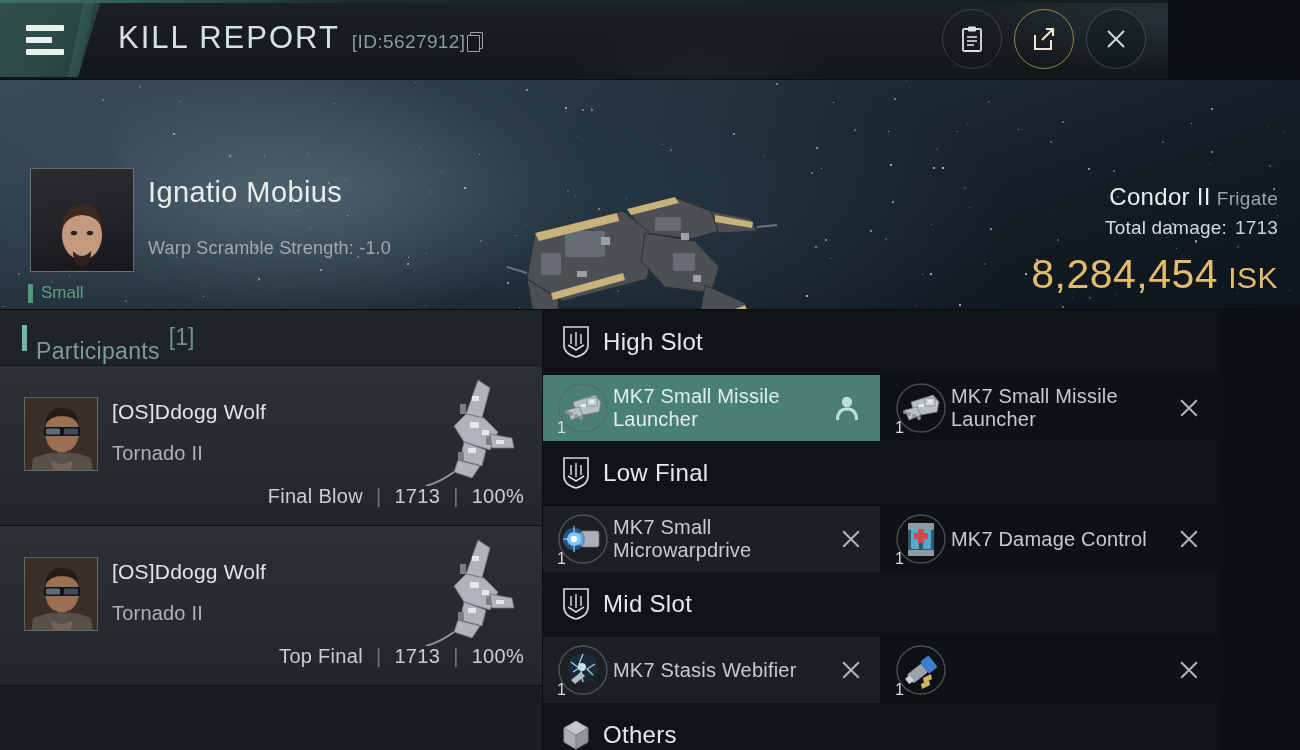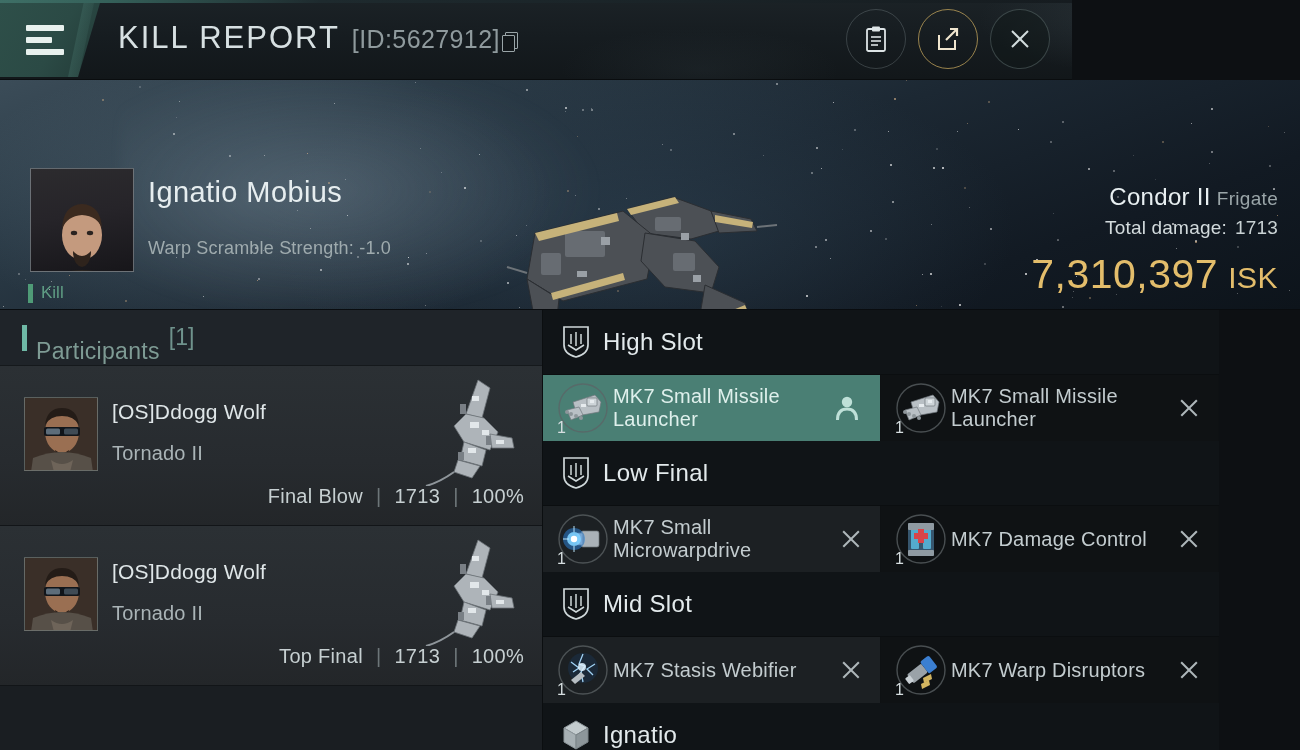--- a/index.html
+++ b/index.html
@@ -6,21 +6,21 @@
   html, body {
     width: 1300px; height: 750px;
     background: #0d1013;
     font-family: "Liberation Sans", sans-serif;
     overflow: hidden;
   }
   #app { position: relative; width: 1300px; height: 750px; overflow: hidden; }
 
   
   .header {
-    position: absolute; left: 0; top: 0; width: 1072px; height: 80px;
+    position: absolute; left: 0; top: 0; width: 1168px; height: 80px;
     background:
       radial-gradient(ellipse 260px 80px at 1160px 20px, rgba(120,140,150,0.16), rgba(0,0,0,0) 70%),
       radial-gradient(ellipse 200px 60px at 700px 70px, rgba(90,110,120,0.10), rgba(0,0,0,0) 70%),
       linear-gradient(180deg, #1b2226 0%, #161c20 48%, #12171a 100%);
     border-bottom: 1px solid #0a0d0f;
     overflow: hidden;
   }
   .header-topline {
     position: absolute; left: 0; top: 0; width: 100%; height: 3px;
     background: linear-gradient(90deg, #3e6f66 0%, #35615a 10%, #1e2a2e 30%, #161c20 100%);
@@ -39,21 +39,21 @@
   .hamburger { position: absolute; left: 26px; top: 22px; width: 38px; height: 30px; }
   .hamburger i { display:block; height: 6px; background:#e8f1ee; border-radius:1px; margin-bottom: 6px; }
   .hamburger i:nth-child(1) { width: 38px; }
   .hamburger i:nth-child(2) { width: 26px; }
   .hamburger i:nth-child(3) { width: 38px; }
 
   .title-block { position: absolute; left: 118px; top: 20px; display: flex; align-items: baseline; gap: 12px; }
   .title-main {
     font-size: 31px; letter-spacing: 2.0px; color: #d7e0e2; font-weight: 400;
   }
-  .title-id { font-size: 25px; color: #8f9a9d; letter-spacing: 0.4px; }
+  .title-id { font-size: 19px; color: #8f9a9d; letter-spacing: 0.4px; }
   .copy-icon {
     display:inline-block; width: 15px; height: 18px; position: relative; vertical-align: -2px;
     margin-left: 2px; cursor: pointer;
   }
   .copy-icon::before {
     content:""; position:absolute; left:3px; top:0; width:11px; height:15px;
     border:1.6px solid #9aa5a8; border-radius:1px;
   }
   .copy-icon::after {
     content:""; position:absolute; left:0; top:3px; width:11px; height:15px;
@@ -409,21 +409,21 @@
         <path d="M0 120 L0 88 Q31 74 62 88 L62 120 Z" fill="#2a241f"></path>
         <path d="M20 92 Q31 104 42 92 L38 120 L24 120 Z" fill="#6b5a33"></path>
       </svg>
     </div>
 
     <div class="victim-name">Ignatio Mobius</div>
     <div class="victim-sub">Warp Scramble Strength: -1.0</div>
 
     <div class="kill-badge">
       <span class="bar"></span>
-      <span class="txt">Kill</span>
+      <span class="txt">Small</span>
     </div>
 
     <svg class="ship-art" viewBox="0 0 300 190">
       <g fill="#4c5055" stroke="#2b2e32" stroke-width="1">
         <path d="M122 34 L168 22 L206 36 L214 56 L186 64 L140 58 Z"></path>
         <path d="M206 36 L246 44 L252 56 L214 58 Z"></path>
         <path d="M30 58 L118 36 L150 62 L142 104 L58 126 L22 104 Z"></path>
         <path d="M140 58 L190 66 L214 92 L206 118 L160 112 L136 86 Z"></path>
         <path d="M200 110 L240 128 L246 152 L222 160 L196 134 Z"></path>
         <path d="M22 104 L54 124 L52 142 L28 136 Z"></path>
@@ -454,21 +454,21 @@
     </svg>
 
     <div class="banner-right">
       <div class="ship-line">
         <span>Condor II</span><span class="cls">Frigate</span>
       </div>
       <div class="dmg-line">
         <span>Total damage:</span><span class="val">1713</span>
       </div>
       <div class="isk-line">
-        <span>7,310,397</span><span class="unit">ISK</span>
+        <span>8,284,454</span><span class="unit">ISK</span>
       </div>
     </div>
 
   </div>
 
   <div class="body">
 
     <div class="left-pane">
       <div class="pane-head">
         <span class="accent"></span>
@@ -725,30 +725,29 @@
         <rect x="12" y="21" width="18" height="11" rx="1.5" fill="#9aa2a8"></rect>
         <rect x="30" y="19" width="11" height="15" rx="2" fill="#3b7fd1"></rect>
         <rect x="8" y="23" width="6" height="7" rx="1" fill="#c9d0d5"></rect>
       </g>
       <g fill="#d3b560">
         <path d="M28 34 L36 30 L37 35 L29 39 Z"></path>
         <path d="M26 40 L34 36 L35 41 L27 45 Z"></path>
       </g>
     </svg></div>
         <span class="qty">1</span>
-        <span class="mod-name">MK7 Warp Disruptors</span>
         <span class="x-btn"></span>
 
       </div>
           </div>
       <div class="slot-head">
         <svg width="28" height="32" viewBox="0 0 28 32">
     <path d="M14 2 L26 9 L14 16 L2 9 Z" fill="#c3cbce" stroke="#8d969a" stroke-width="1"></path>
     <path d="M2 9 L14 16 L14 30 L2 23 Z" fill="#a7b0b4" stroke="#8d969a" stroke-width="1"></path>
     <path d="M26 9 L14 16 L14 30 L26 23 Z" fill="#8d969a" stroke="#7a8387" stroke-width="1"></path>
   </svg>
-        <span class="name">Ignatio</span>
+        <span class="name">Others</span>
       </div>
         </div>
     </div>
 
   </div>
 </div>
 
 </body></html>

